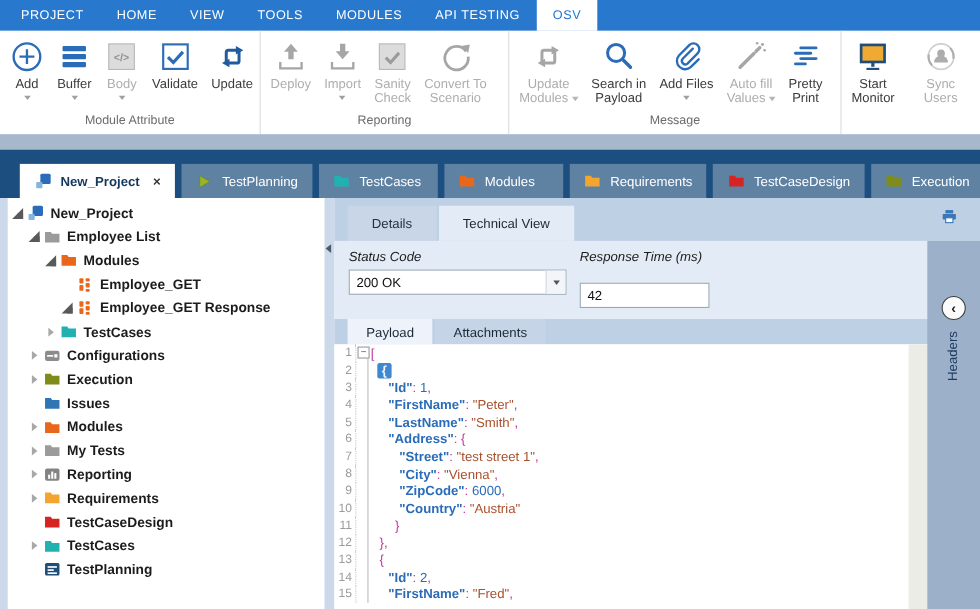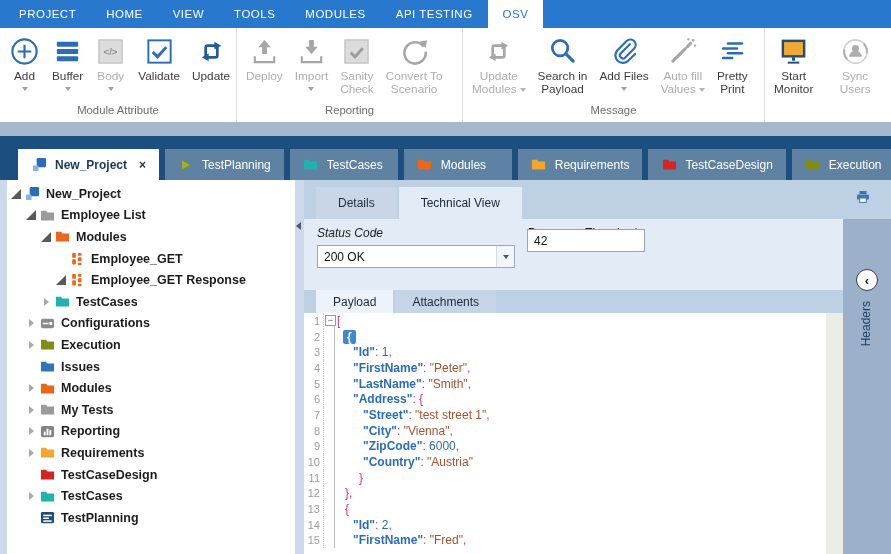--- a/index.html
+++ b/index.html
@@ -70,21 +70,21 @@
 
   .form{height:71px;background:#e3ecf6;position:relative;}
   .flabel{position:absolute;font-size:12px;color:#1b1b1b;font-style:italic;}
   .dd{position:absolute;left:13px;top:26px;width:198px;height:23px;background:#fff;
     border:1px solid #9aa7b5;display:flex;align-items:center;font-size:12px;color:#111;
     padding-left:6px;cursor:pointer;}
   .dd-arrow{margin-left:auto;width:18px;height:100%;display:flex;align-items:center;
     justify-content:center;border-left:1px solid #d5dbe2;background:#f2f5f9;}
   .dd-arrow i{width:0;height:0;border-left:3.5px solid transparent;border-right:3.5px solid transparent;
     border-top:4px solid #555;}
-  .resp-input{position:absolute;left:223px;top:10px;width:118px;height:23px;border:1px solid #9aa7b5;
+  .resp-input{position:absolute;left:223px;top:38px;width:118px;height:23px;border:1px solid #9aa7b5;
     font-size:12px;padding:0 6px;font-family:"Liberation Sans",sans-serif;color:#111;}
 
   .ptabs2{height:23px;background:#bdd0e4;display:flex;padding-left:12px;}
   .p2tab{height:23px;display:flex;align-items:center;padding:0 17px;font-size:12px;
     color:#1c2834;background:#c6d4e8;margin-right:2px;cursor:pointer;}
   .p2tab.active{background:#eef2fa;}
 
   .editor{position:absolute;top:133px;left:0;right:48px;bottom:0;background:#fff;overflow:hidden;}
   .vscroll{position:absolute;right:0;top:0;bottom:0;width:17px;background:#ececе7;background:#ecece7;}
   .fold-line{position:absolute;left:30px;top:13px;height:222px;width:1px;background:#bcbcbc;}

